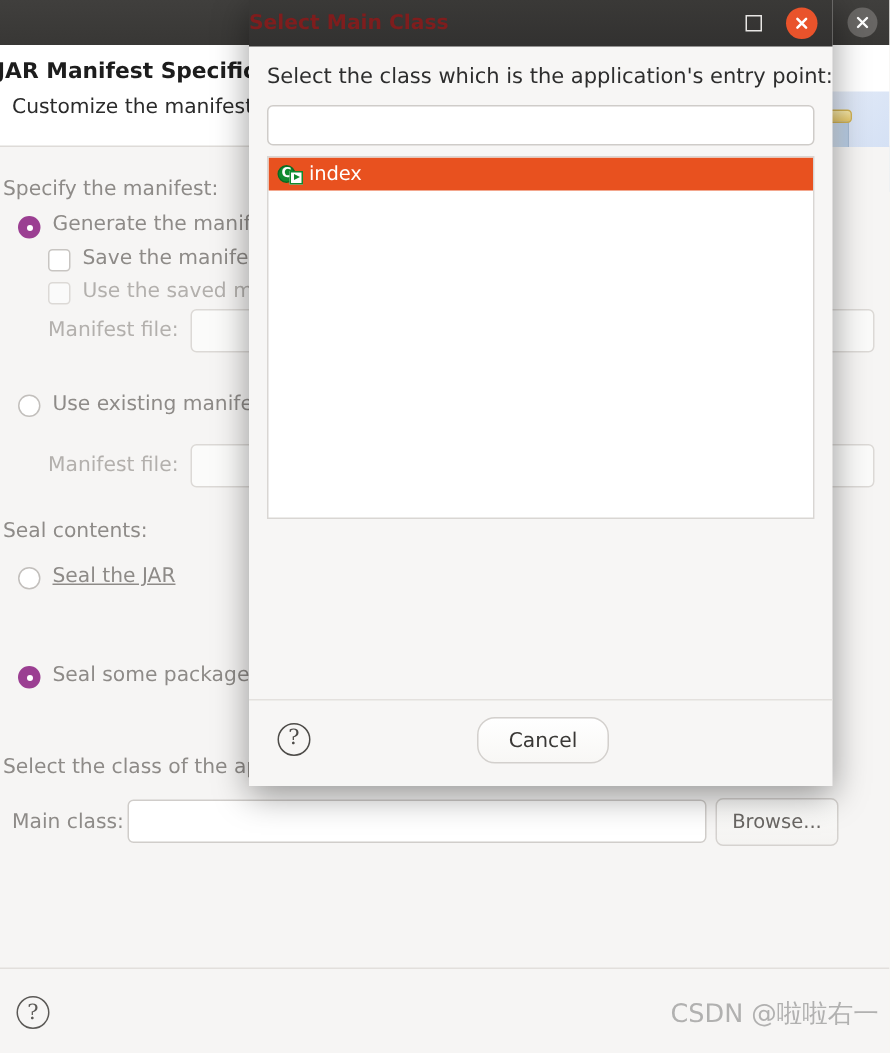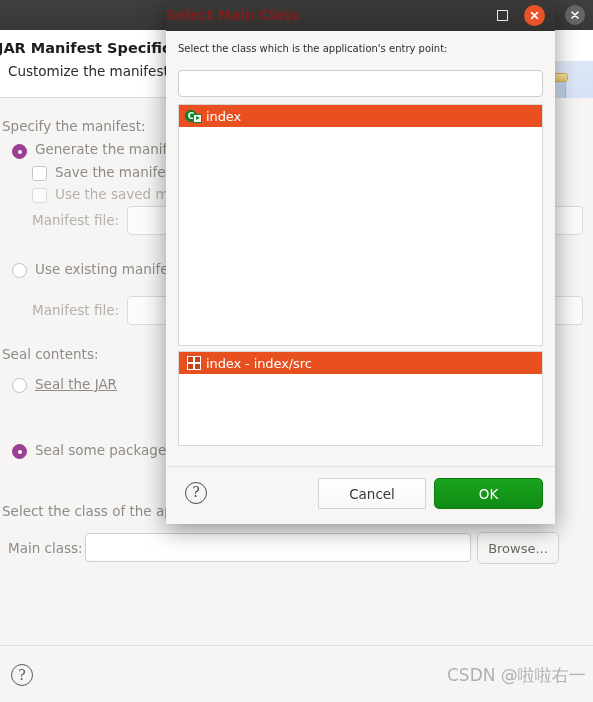--- a/index.html
+++ b/index.html
@@ -231,21 +231,21 @@
     left: 358px; top: 5px;
     width: 21px; height: 21px;
     border-radius: 50%;
     background: #e9532b;
   }
   .dlg-close svg { display: block; margin: 5px auto; }
 
   .dialog-prompt {
     position: absolute;
     left: 12px; top: 43px;
-    font-size: 10px;
+    font-size: 14px;
     color: #2d2d2d;
     white-space: nowrap;
   }
   .filter-input {
     position: absolute;
     left: 12px; top: 70px;
     width: 365px; height: 27px;
     background: #ffffff;
     border: 1px solid #cfccc9;
     border-radius: 4px;
@@ -344,23 +344,23 @@
     color: #4d4b48;
     font-size: 14px;
     line-height: 19px;
     text-align: center;
     box-sizing: border-box;
     font-family: "DejaVu Serif", serif;
   }
   .btn-cancel {
     position: absolute;
     left: 152px; top: 478px;
-    width: 108px; height: 31px;
+    width: 88px; height: 31px;
     border: 1px solid #d3d0cd;
-    border-radius: 2px;
+    border-radius: 12px;
     background: linear-gradient(to bottom, #ffffff, #f8f7f5);
     font-size: 13.5px;
     color: #3a3836;
     display: flex; align-items: center; justify-content: center;
     box-sizing: border-box;
   }
   .btn-ok {
     position: absolute;
     left: 268px; top: 478px;
     width: 109px; height: 31px;
@@ -467,34 +467,22 @@
     <div class="list-box list-top">
       <div class="list-row selected">
         <span class="icon-class">
           <span class="circ">C</span>
           <span class="arrow"></span>
         </span>
         <span class="row-label">index</span>
       </div>
     </div>
 
-    <div class="list-box list-bottom">
-      <div class="list-row selected" style="padding-left:8px;">
-        <span class="icon-package">
-          <span></span>
-            <span></span>
-            <span></span>
-            <span></span>
-        </span>
-        <span class="row-label">index - index/src</span>
-      </div>
-    </div>
 
     <div class="dialog-footer-sep"></div>
 
     <div class="dlg-help">?</div>
     <div class="btn-cancel">Cancel</div>
-    <div class="btn-ok">OK</div>
   </div>
 
   <div class="watermark">CSDN @啦啦右一</div>
 
 </div>
 
 </body></html>

